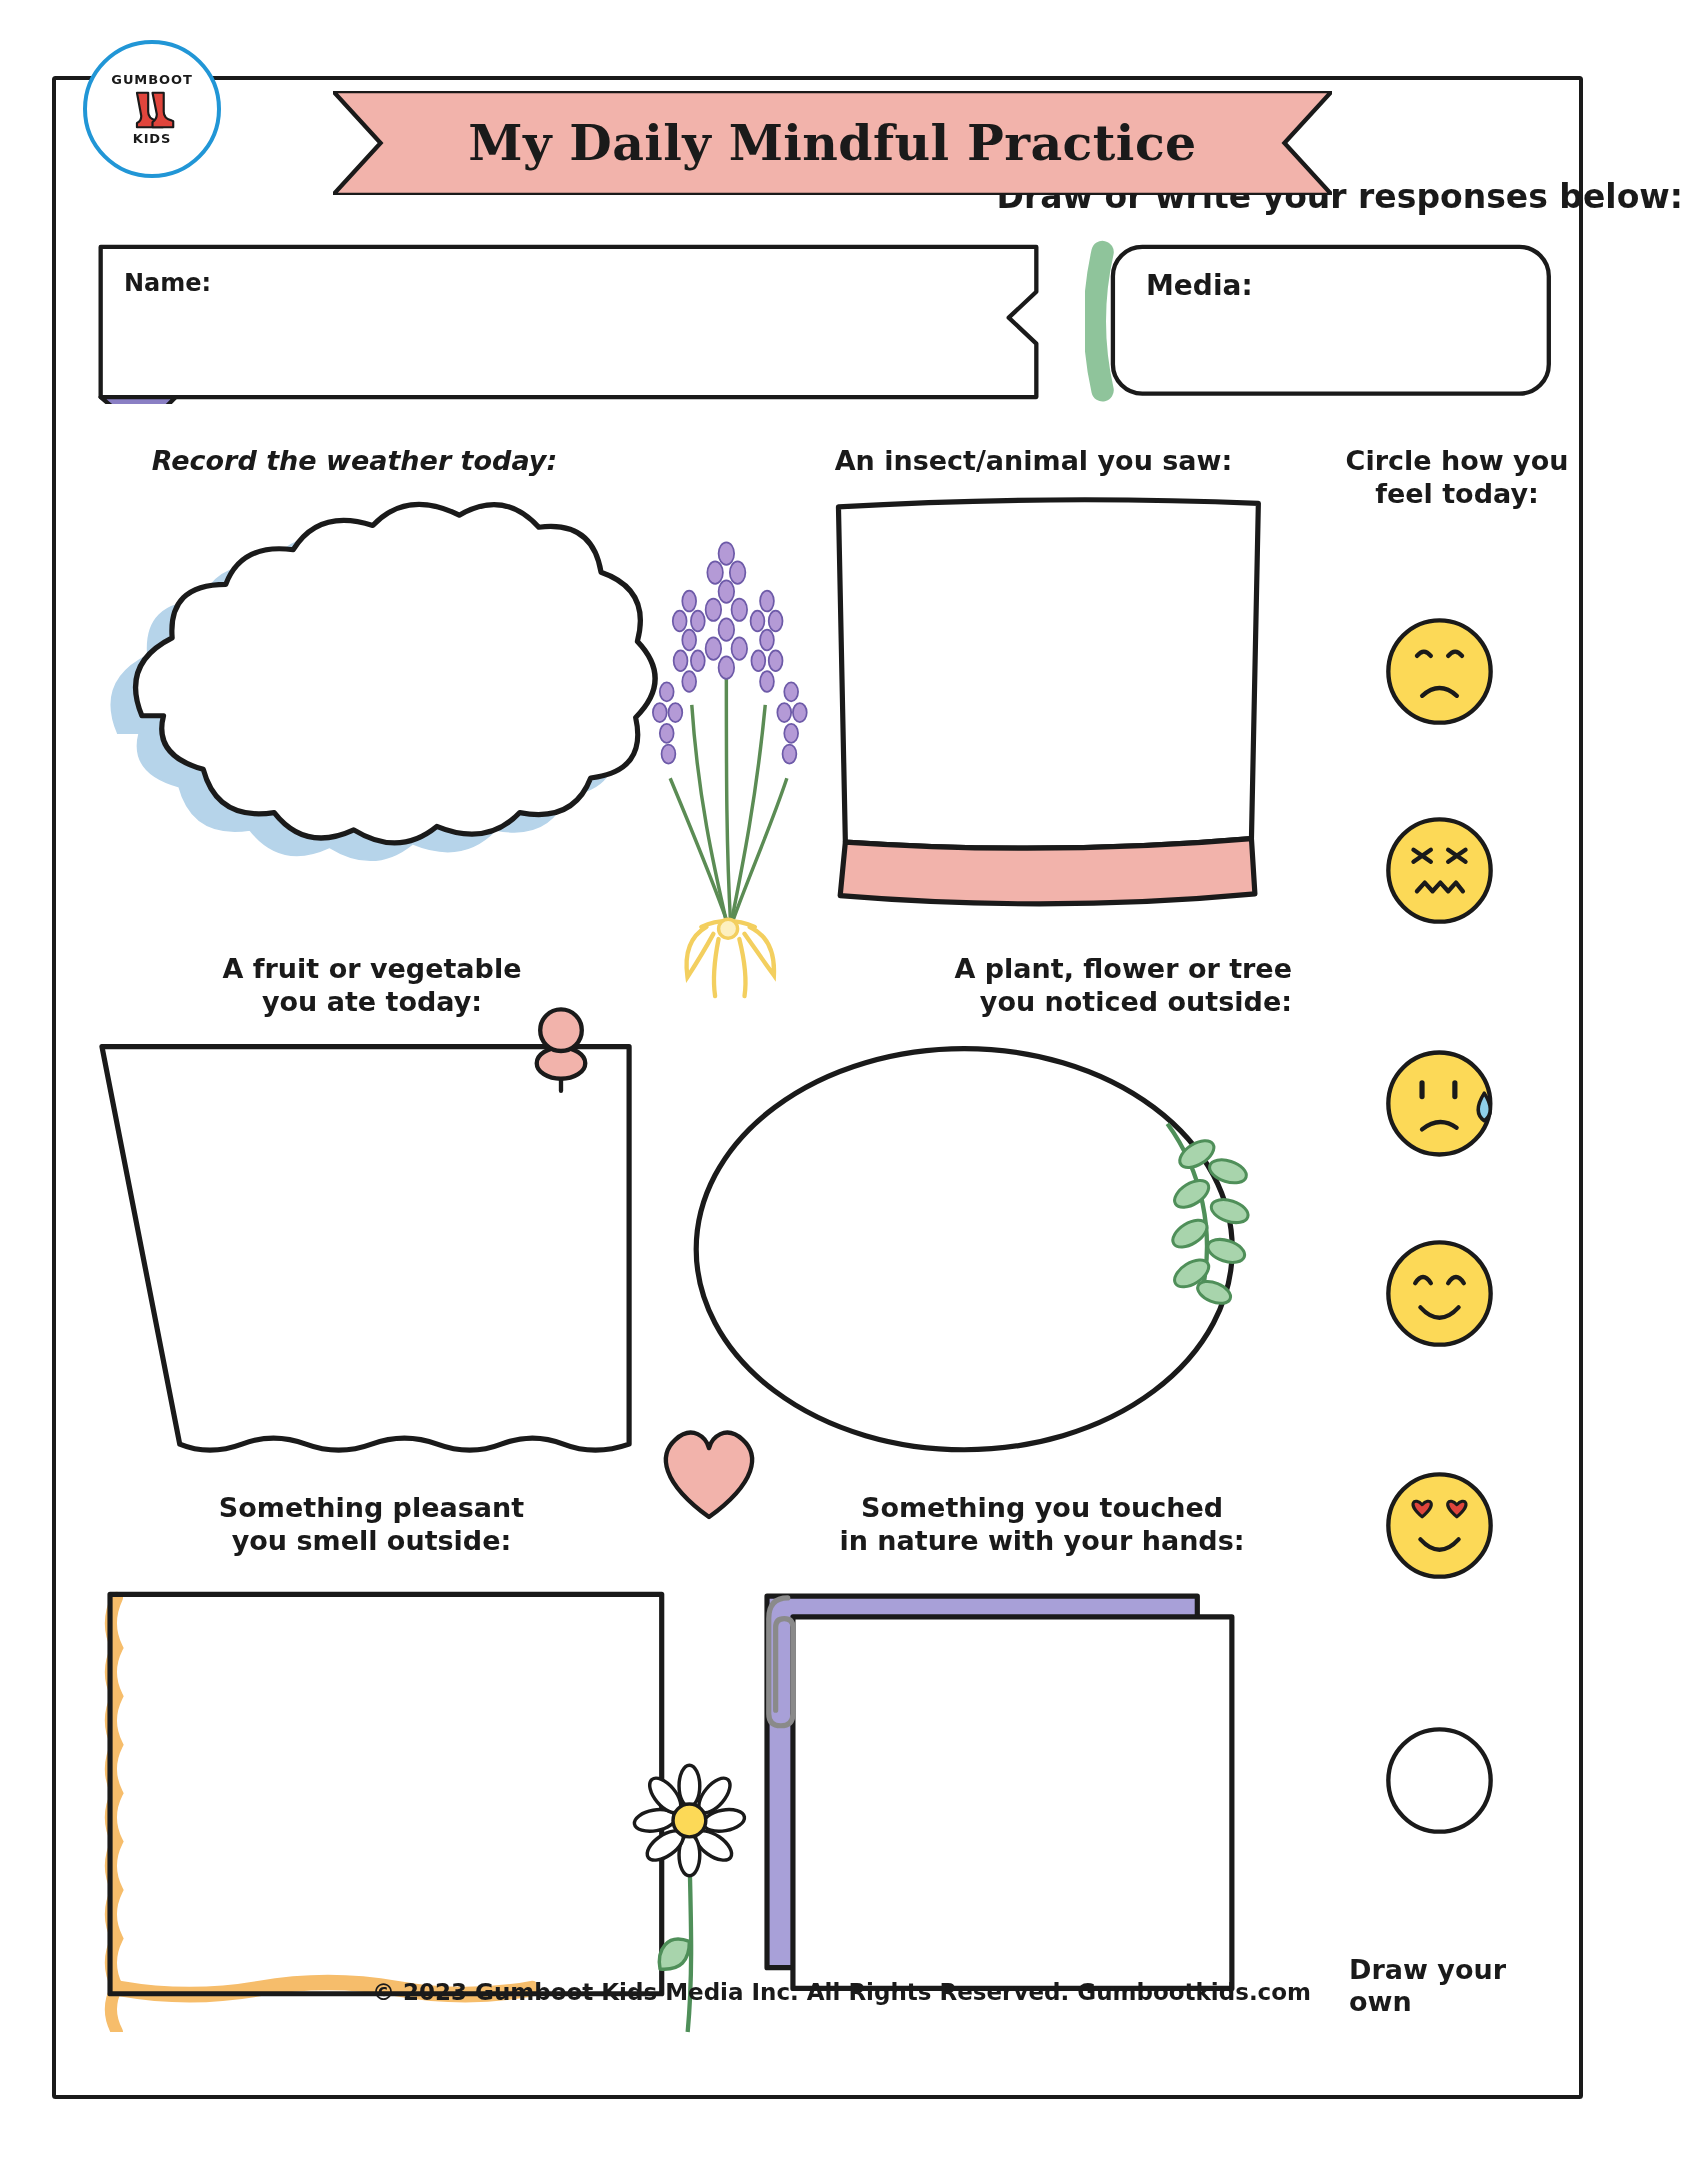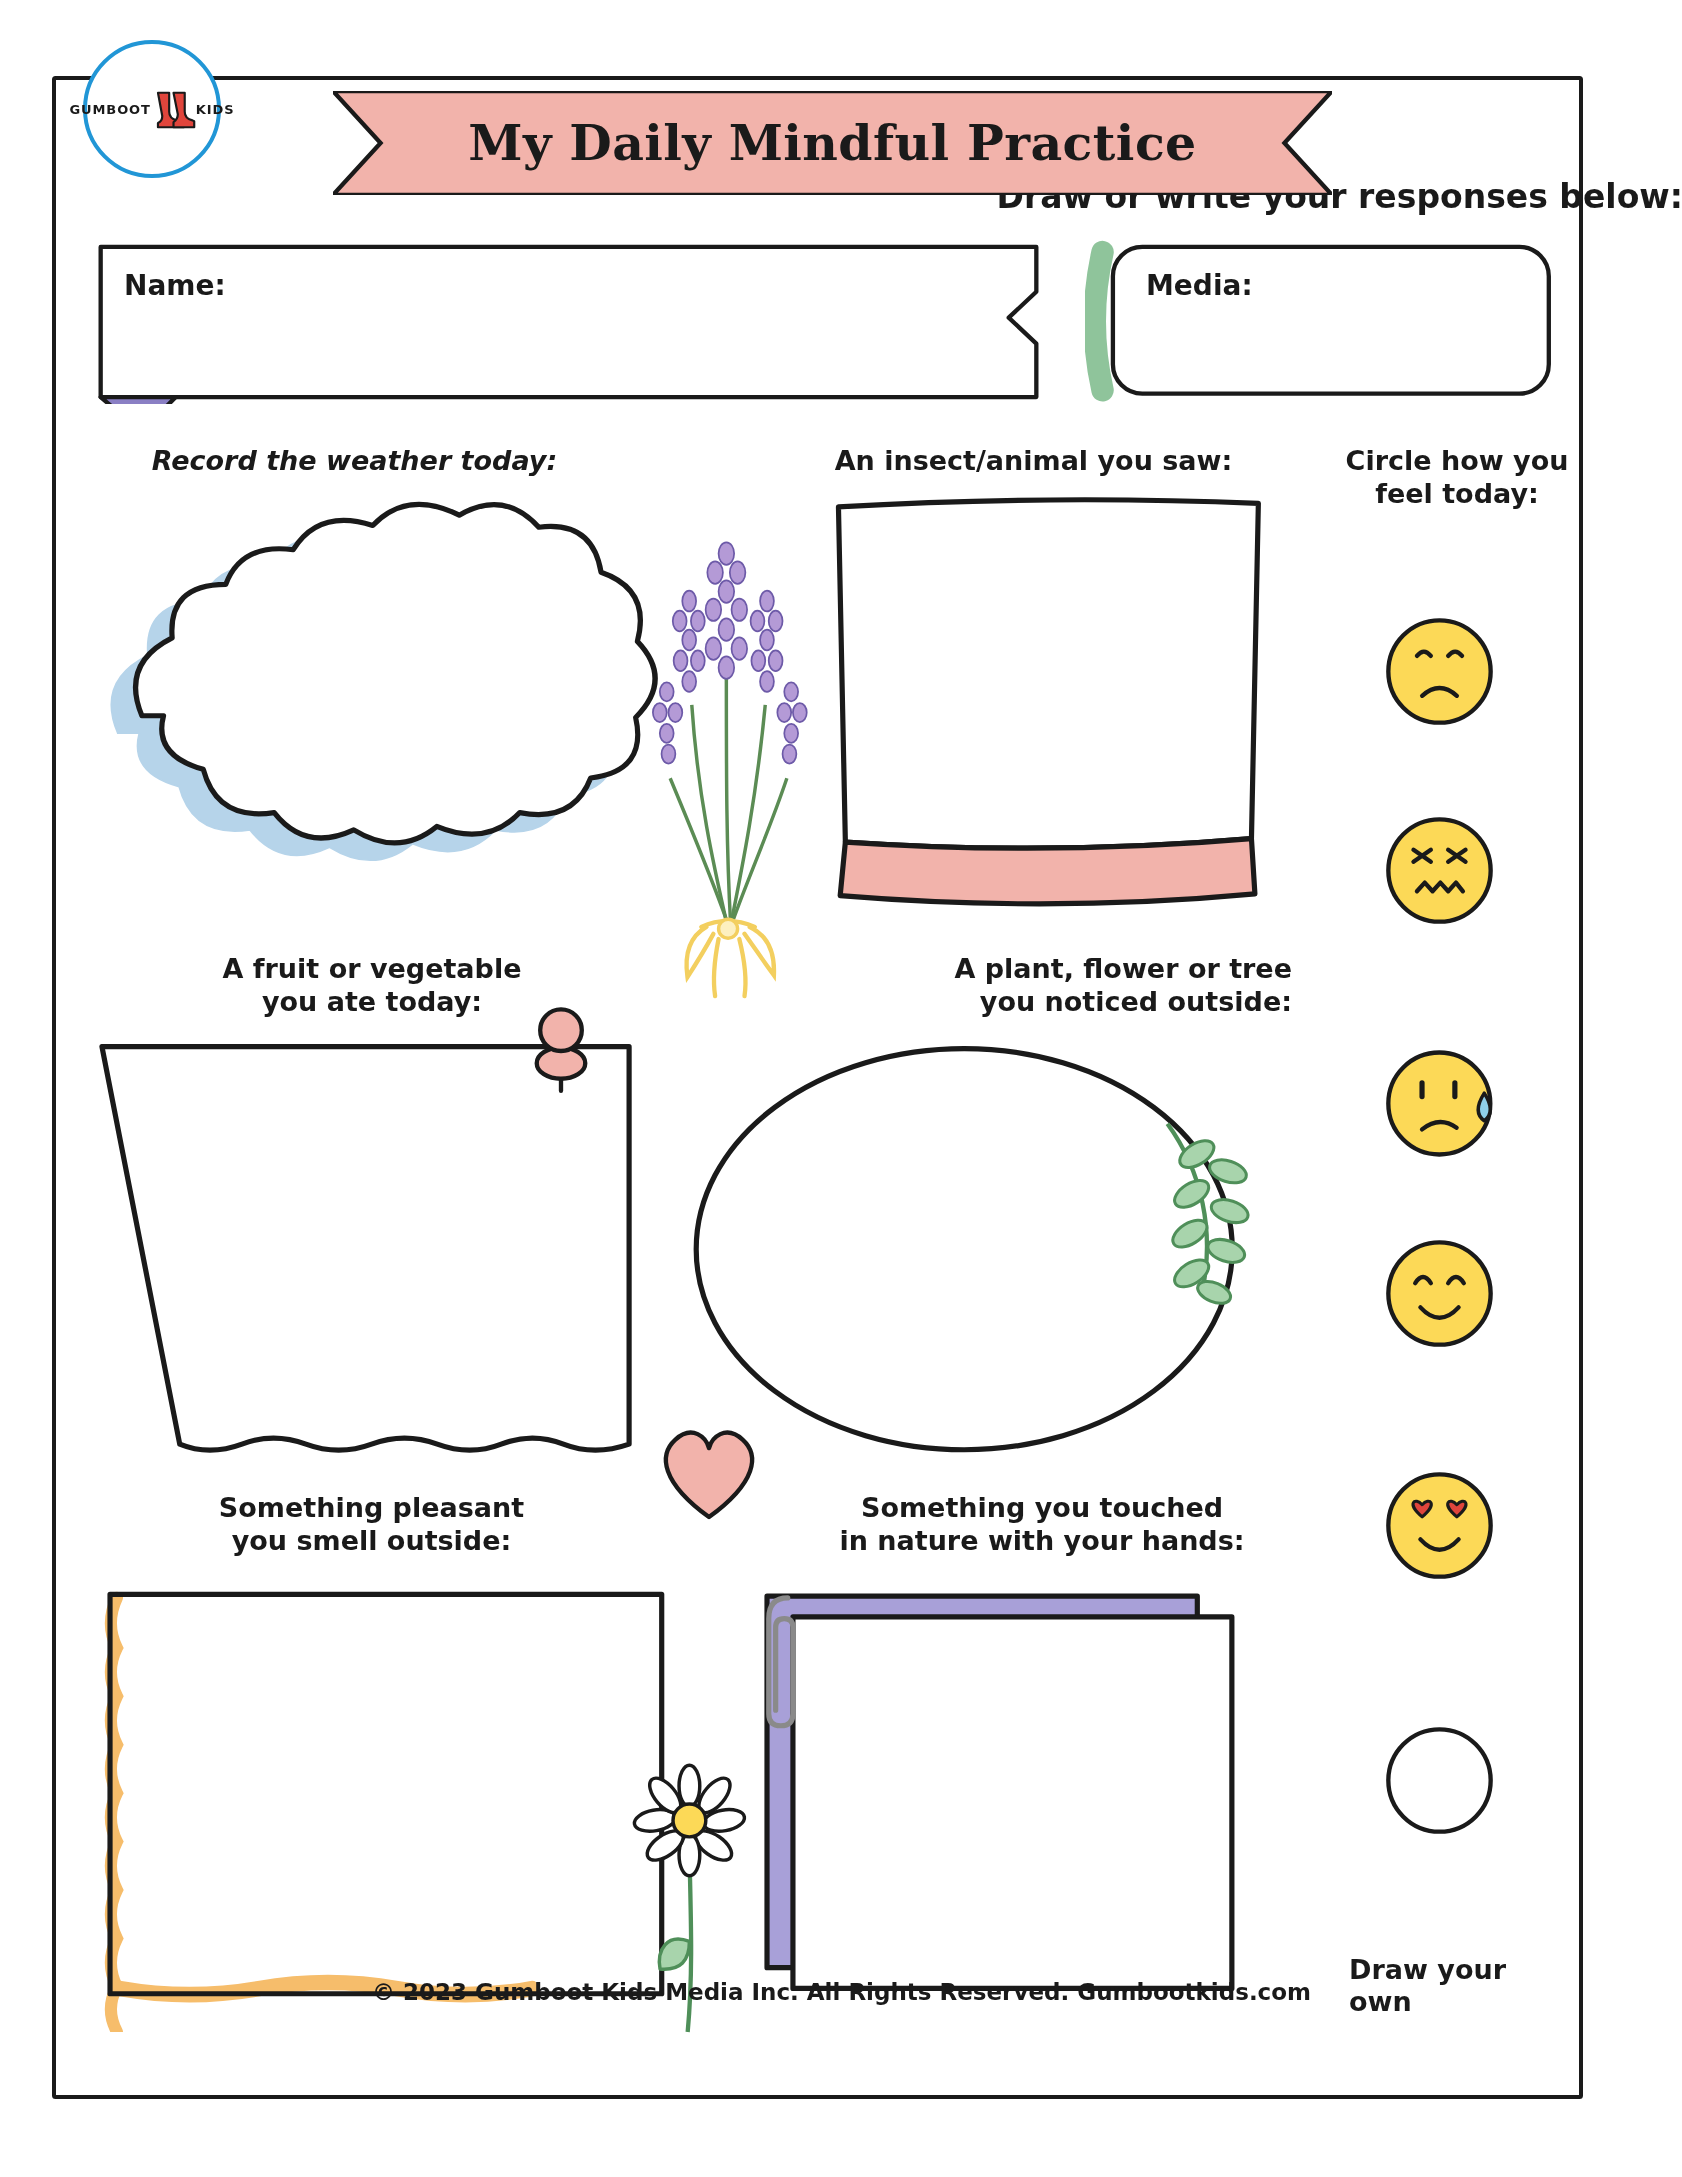--- a/index.html
+++ b/index.html
@@ -33,20 +33,21 @@
     position: absolute;
     left: 83px;
     top: 40px;
     width: 138px;
     height: 138px;
     border-radius: 50%;
     background: #ffffff;
     border: 4.3px solid #2196d6;
     box-sizing: border-box;
     display: flex;
+    flex-direction: column;
     align-items: center;
     justify-content: center;
     z-index: 6;
   }
   .logo .logo-top {
     font-size: 13px;
     font-weight: bold;
     letter-spacing: 0.9px;
     color: #1a1a1a;
   }
@@ -101,21 +102,21 @@
     position: absolute;
     left: 93px;
     top: 240px;
     width: 951px;
     height: 164px;
   }
   .name-label {
     position: absolute;
     left: 31px;
     top: 29px;
-    font-size: 28px;
+    font-size: 24px;
     font-weight: bold;
   }
   .name-input {
     position: absolute;
     left: 156px;
     top: 24px;
     width: 778px;
     height: 104px;
     border: none;
     outline: none;

